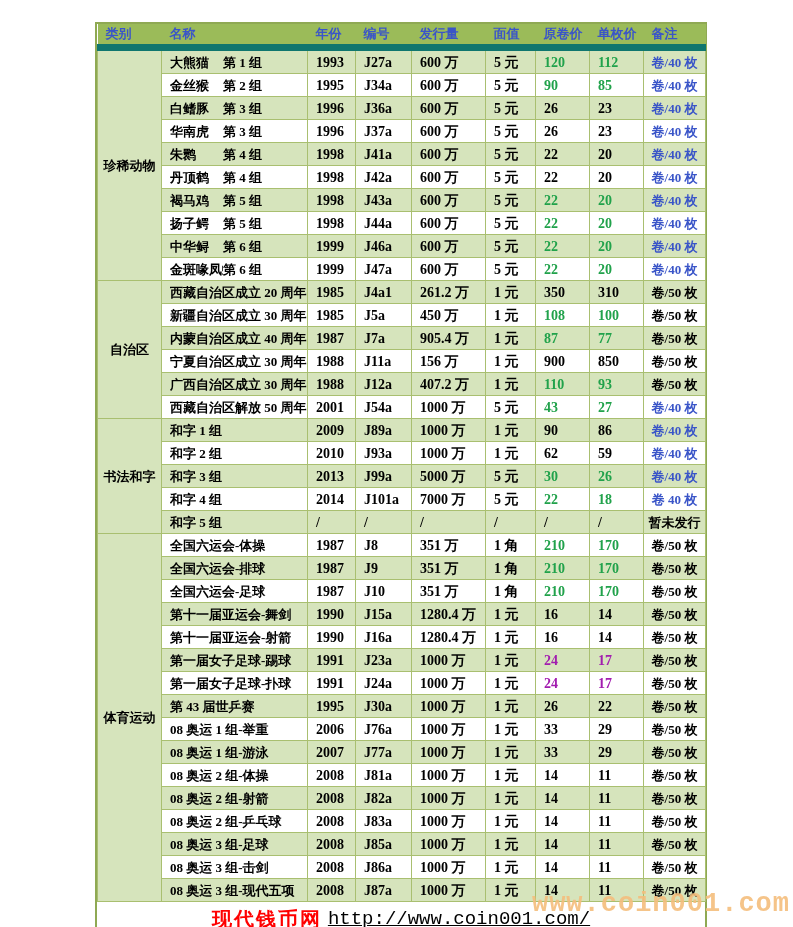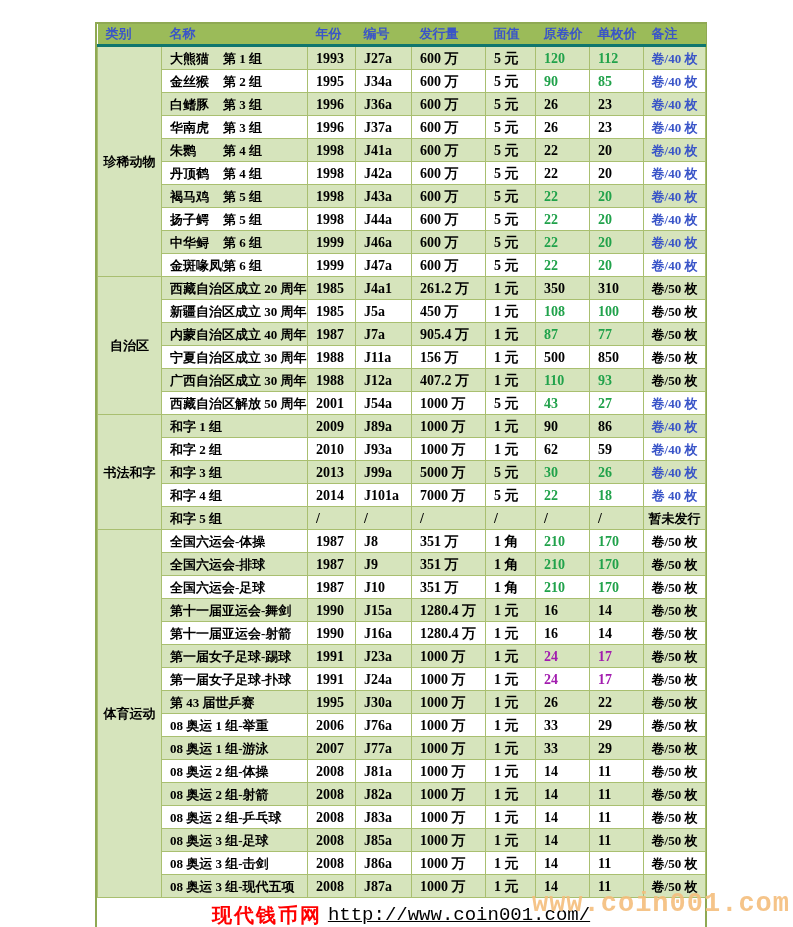--- a/index.html
+++ b/index.html
@@ -8,21 +8,21 @@
     font-family:"Liberation Serif","DejaVu Serif",serif;font-weight:bold;
   }
   .table-wrap{
     position:absolute;left:95px;top:22px;width:608px;
     border:2px solid #8FA953;background:#fff;
   }
   table{border-collapse:collapse;table-layout:fixed;width:608px;}
   th{
     background:#9BBB59;color:#3A55C8;font-size:13px;font-weight:bold;
     text-align:left;padding:0 0 0 8px;height:20px;border:none;
-    border-bottom:3px solid #0f766e;white-space:nowrap;overflow:hidden;
+    border-bottom:7px solid #0f766e;white-space:nowrap;overflow:hidden;
   }
   td{
     border:1px solid #A9BF70;height:22px;line-height:21px;
     padding:0 0 0 8px;font-size:14px;color:#000;
     white-space:nowrap;overflow:hidden;vertical-align:middle;
   }
   tr.band-green td{background:#D6E4BC;}
   tr.band-white td{background:#FFFFFF;}
   td.cat{
     background:#D6E4BC !important;text-align:center;padding:8px 2px;
@@ -281,21 +281,21 @@
         <tr class="band-white">
           <td class="namecell">
             <div class="namewrap">
               <span class="nm">宁夏自治区成立 30 周年</span>
             </div>
           </td>
           <td>1988</td>
           <td>J11a</td>
           <td>156 万</td>
           <td>1 元</td>
-          <td class="pc-black">500</td>
+          <td class="pc-black">900</td>
           <td class="pc-black">850</td>
           <td class="notecell nc-black">卷/50 枚</td>
         </tr>
         <tr class="band-green">
           <td class="namecell">
             <div class="namewrap">
               <span class="nm">广西自治区成立 30 周年</span>
             </div>
           </td>
           <td>1988</td>

